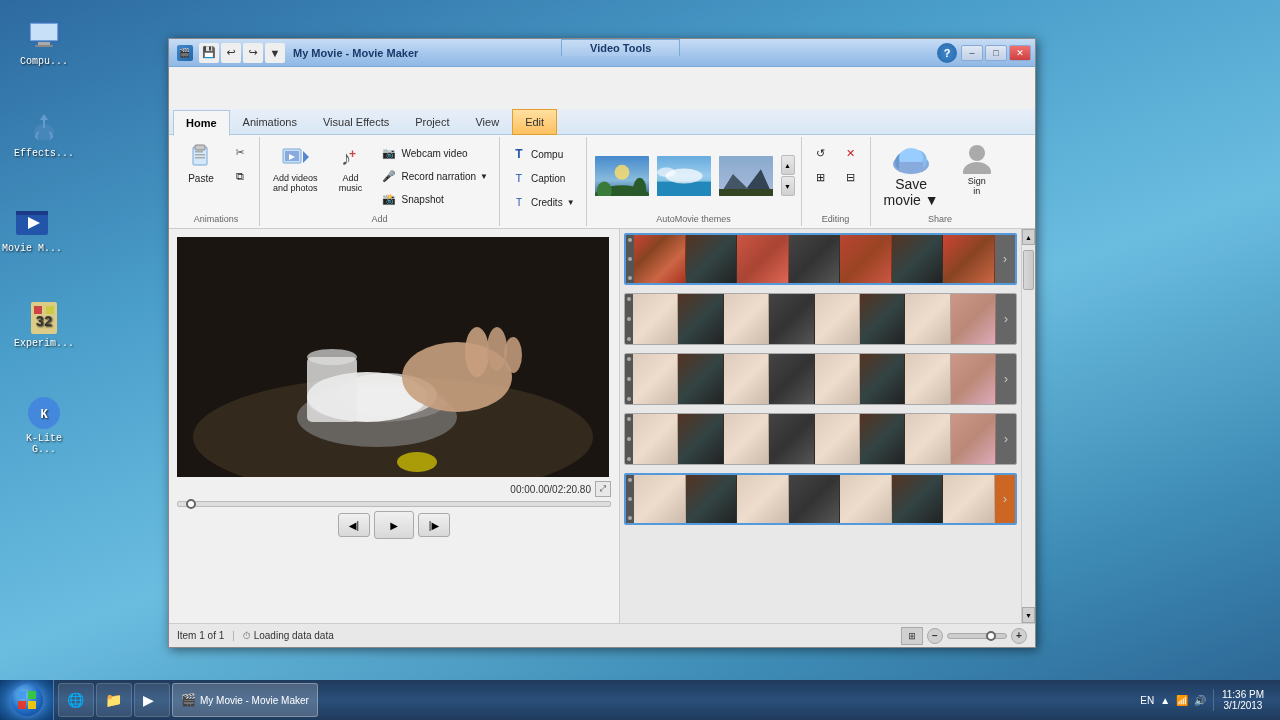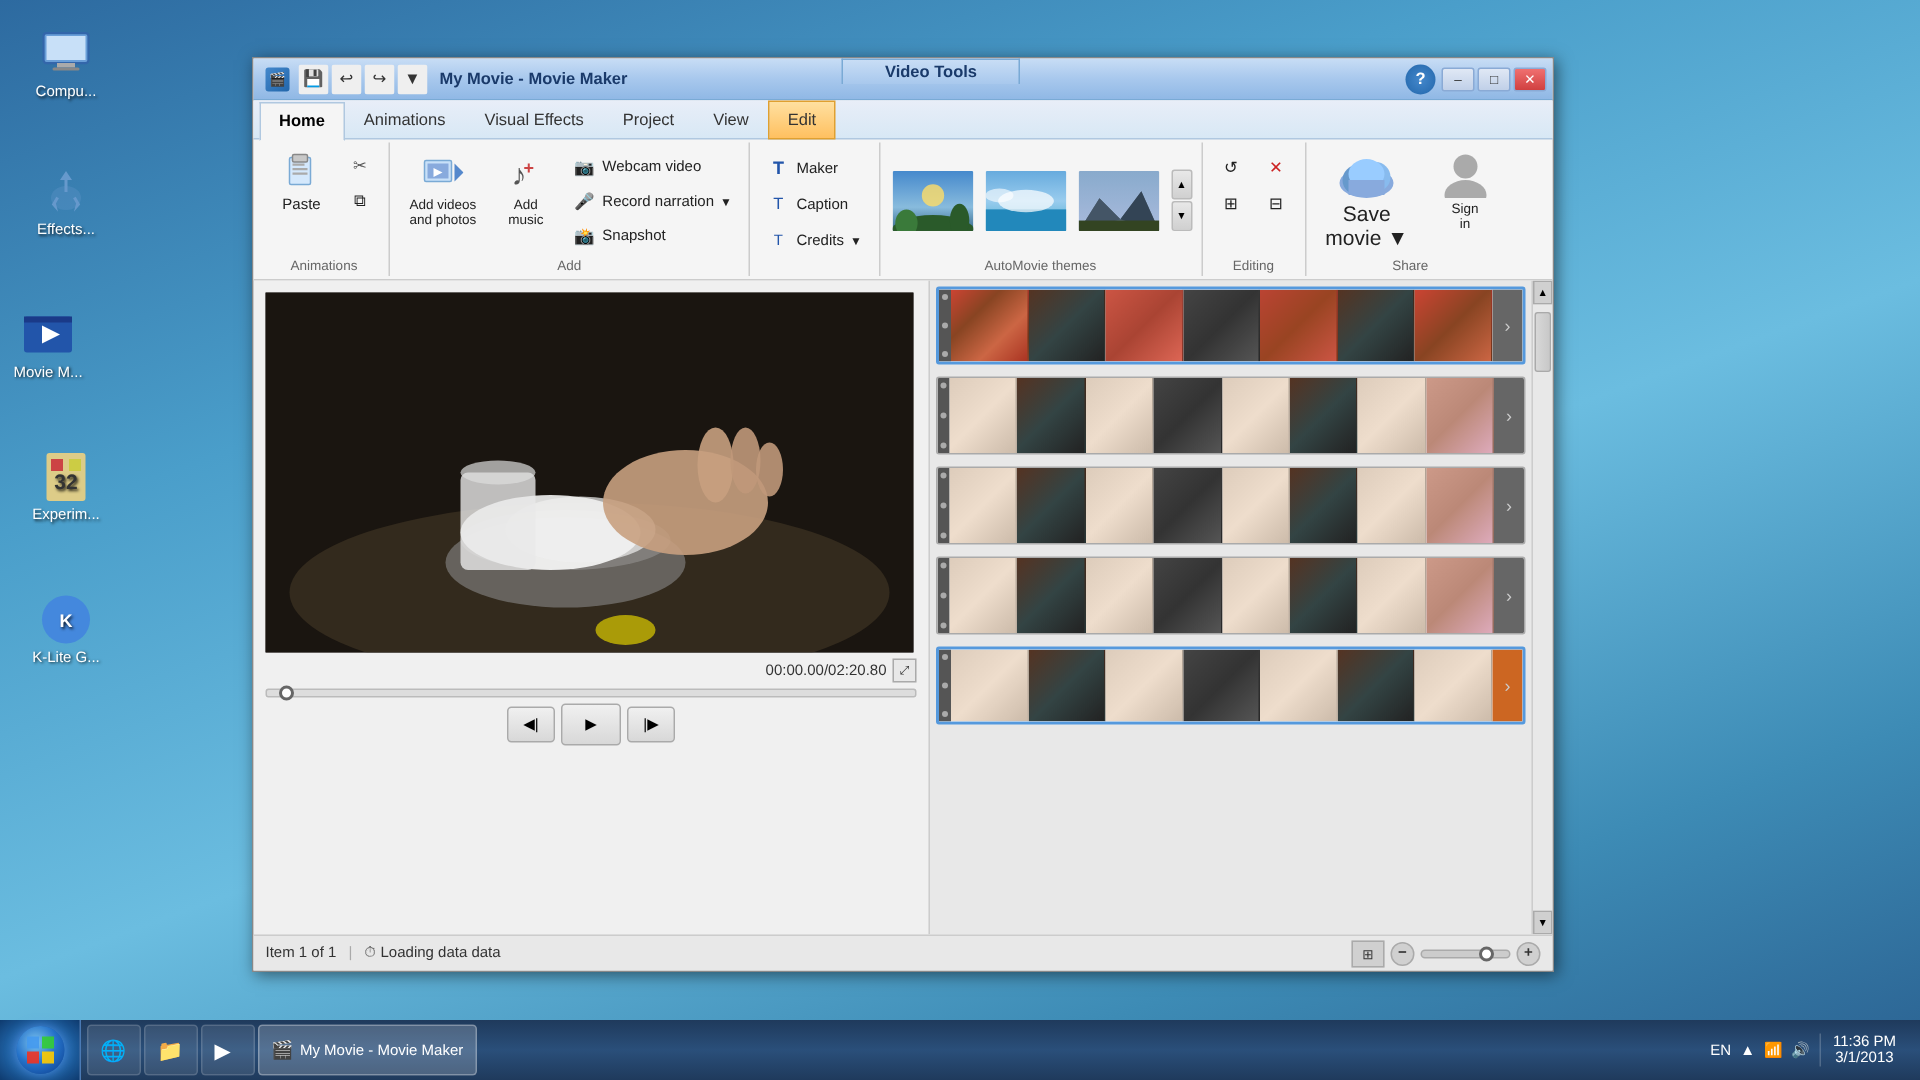--- a/index.html
+++ b/index.html
@@ -27,20 +27,21 @@
       display: flex;
       flex-direction: column;
       align-items: center;
       width: 60px;
       cursor: pointer;
       color: white;
       text-shadow: 1px 1px 2px rgba(0,0,0,0.8);
       font-size: 10px;
       text-align: center;
       gap: 2px;
+      font-family: Liberation Mono, monospace;
     }
     .desktop-icon .icon-img {
       width: 36px;
       height: 36px;
       display: flex;
       align-items: center;
       justify-content: center;
     }
 
     
@@ -189,20 +190,21 @@
       padding: 2px 28px;
       font-size: 11px;
       color: #1a3a6a;
       font-weight: bold;
     }
 
     
     .ribbon {
       background: #f5f5f5;
       border-bottom: 1px solid #ccc;
+      margin-top: 42px;
     }
     .ribbon-tabs {
       display: flex;
       align-items: center;
       height: 26px;
       background: linear-gradient(to bottom, #e8eef8, #d8e8f5);
       border-bottom: 1px solid #b0c8e0;
       padding-left: 4px;
     }
     .ribbon-tab {
@@ -867,21 +869,21 @@
               </div>
             </div>
           </div>
           <div class="ribbon-group-label">Add</div>
         </div>
 
         <div class="ribbon-group">
           <div class="ribbon-group-items" style="flex-direction:column;justify-content:flex-start;gap:2px;padding-top:4px;">
             <div class="ribbon-btn-small">
               <span class="small-icon" style="color:#2255aa;font-weight:bold;font-size:12px;">T</span>
-              <span>Maker</span>
+              <span>Compu</span>
             </div>
             <div class="ribbon-btn-small">
               <span class="small-icon" style="color:#2255aa;font-size:11px;">T</span>
               <span>Caption</span>
             </div>
             <div class="ribbon-btn-small">
               <span class="small-icon" style="color:#2255aa;font-size:10px;">T</span>
               <span>Credits</span>
               <span style="font-size:8px;">▼</span>
             </div>

